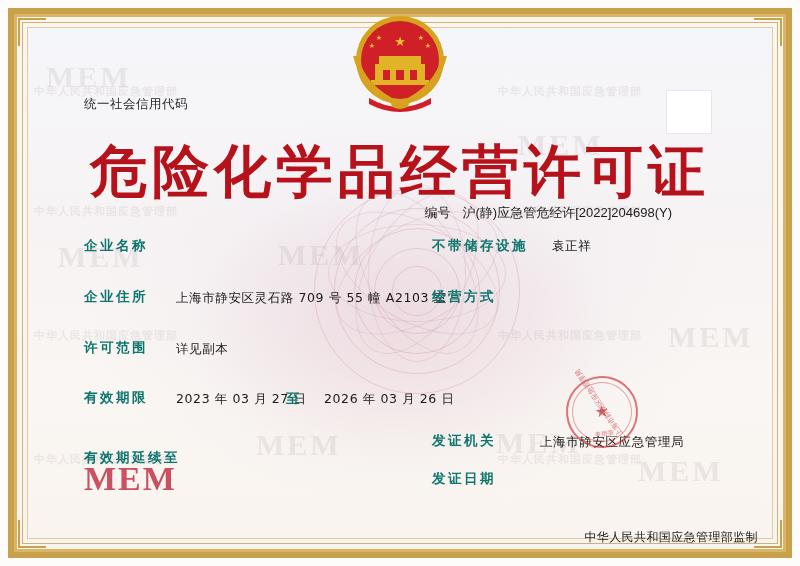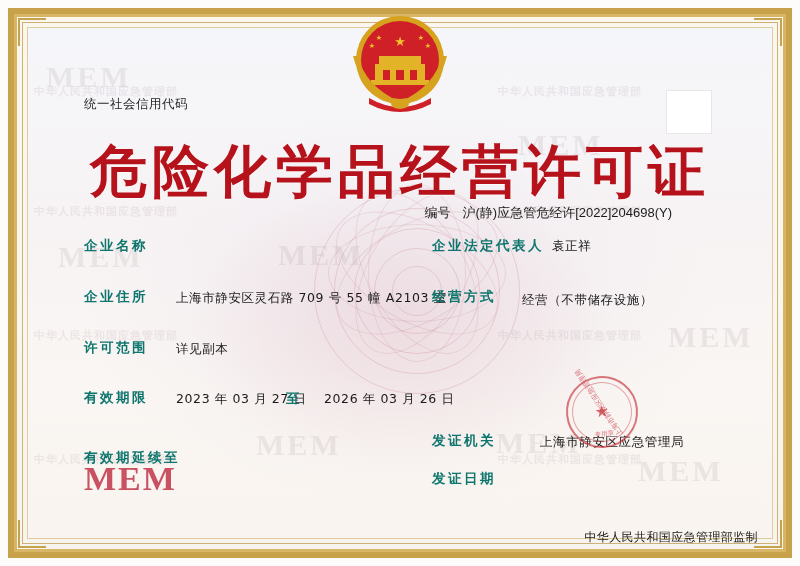--- a/index.html
+++ b/index.html
@@ -373,28 +373,27 @@
   <div class="photo-box"></div>
 
   <div class="title">危险化学品经营许可证</div>
 
   <div class="serial">
     <span class="serial-label">编号</span><span>沪(静)应急管危经许[2022]204698(Y)</span>
   </div>
 
   <div class="row lbl r-name-lbl">企业名称</div>
 
-  <div class="row lbl r-legal-lbl">企业法定代表人</div>
+  <div class="row lbl r-legal-lbl">不带储存设施</div>
   <div class="row val r-legal-val">袁正祥</div>
 
   <div class="row lbl r-addr-lbl">企业住所</div>
   <div class="row val r-addr-val">上海市静安区灵石路 709 号 55 幢 A2103 室</div>
 
   <div class="row lbl r-mode-lbl">经营方式</div>
-  <div class="row val r-mode-val">经营（不带储存设施）</div>
 
   <div class="row lbl r-scope-lbl">许可范围</div>
   <div class="row val r-scope-val">详见副本</div>
 
   <div class="row lbl r-valid-lbl">有效期限</div>
   <div class="row val r-valid-from">2023 年 03 月 27 日</div>
   <div class="row lbl r-valid-to-w">至</div>
   <div class="row val r-valid-to">2026 年 03 月 26 日</div>
 
   <div class="row lbl r-ext-lbl">有效期延续至</div>

